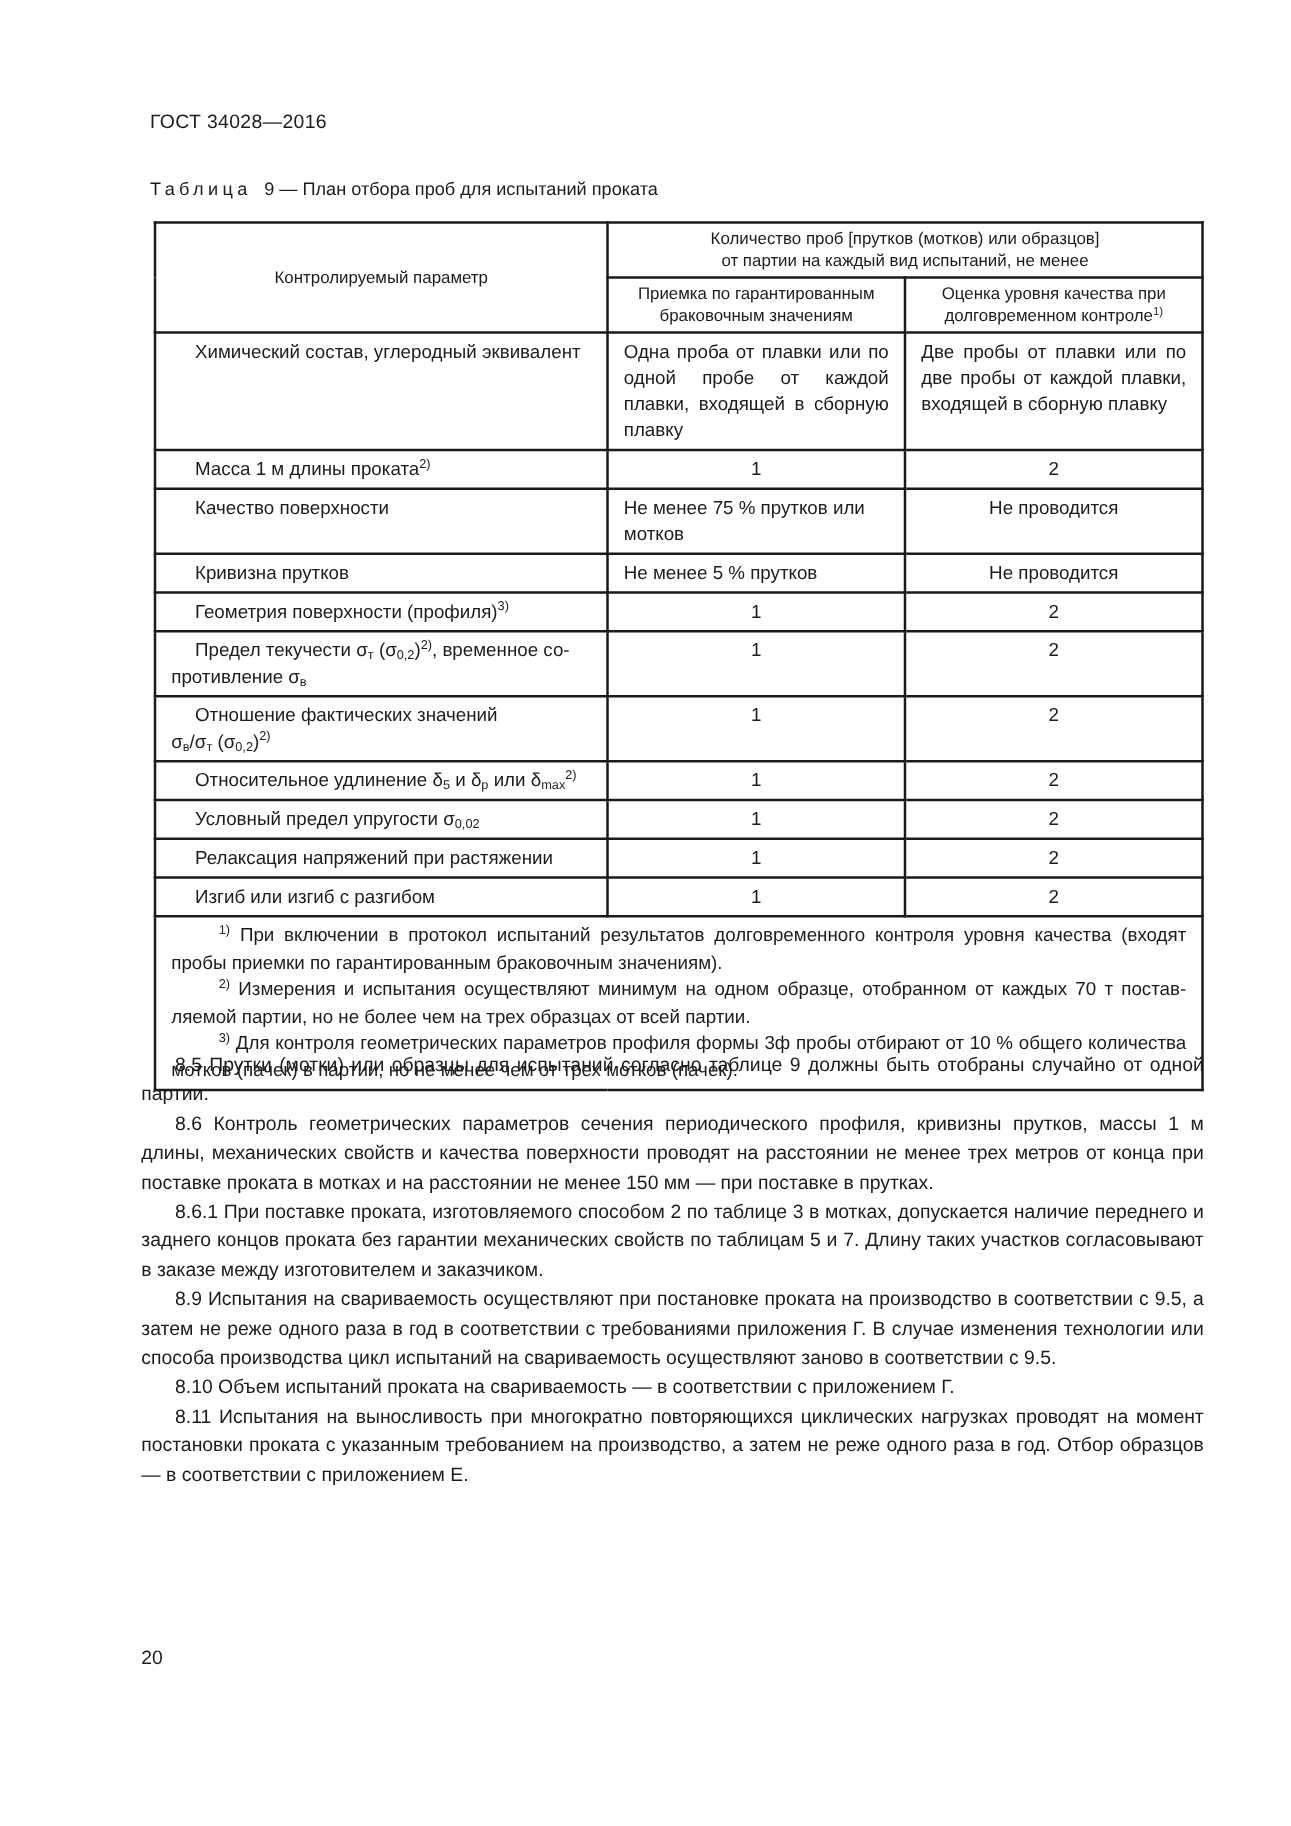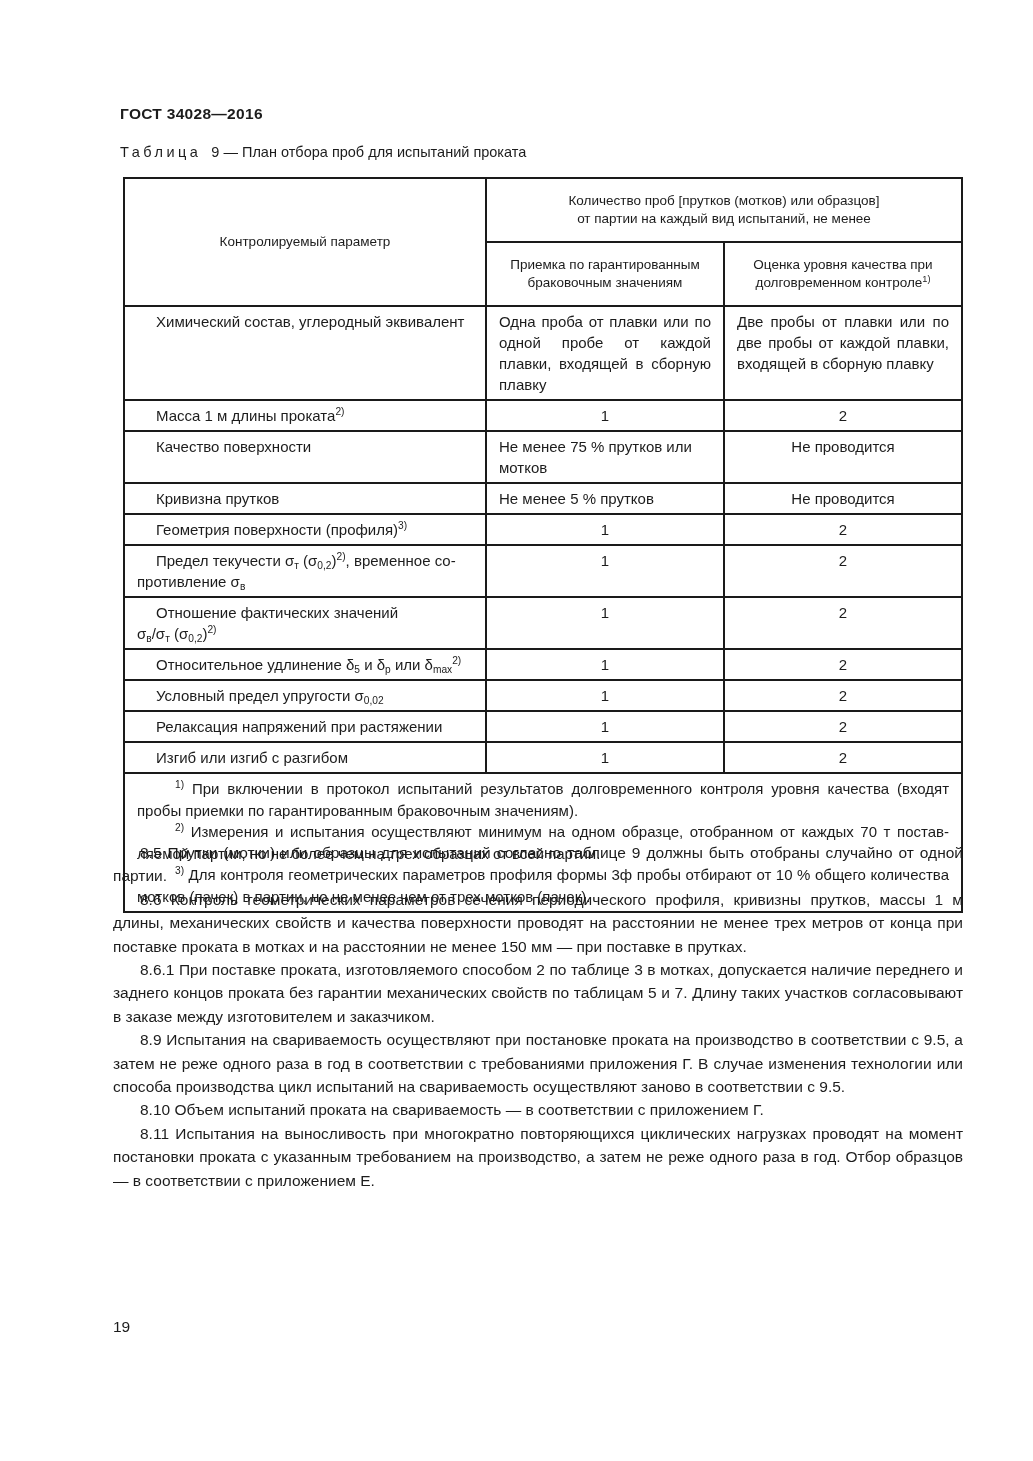--- a/index.html
+++ b/index.html
@@ -10,22 +10,22 @@
     -webkit-font-smoothing:antialiased;
   }
   .page{
     position:relative;
     width:1033px;height:1461px;
     margin:0 auto;
     background:#ffffff;
     overflow:hidden;
   }
   .doc-header{
-    position:absolute;left:120px;top:105px;
-    font-size:15.5px;font-weight:bold;letter-spacing:.3px;
+    position:absolute;left:120px;top:89px;
+    font-size:15.5px;font-weight:normal;letter-spacing:.3px;
   }
   .table-caption{
     position:absolute;left:120px;top:144px;
     font-size:14.5px;
   }
   .table-caption .spaced{letter-spacing:3.5px;margin-right:10px;}
   table.gost{
     position:absolute;left:123px;top:177px;
     border-collapse:collapse;
     width:838px;
@@ -35,21 +35,21 @@
   table.gost th, table.gost td{
     border:2px solid #1a1a1a;
     padding:4px 12px;
     vertical-align:top;
     font-weight:normal;
   }
   table.gost th{
     vertical-align:middle;
     text-align:center;
     font-size:13.5px;line-height:18px;
-    padding:13px 8px;
+    padding:3px 8px;
   }
   table.gost col.c1{width:362px;}
   table.gost col.c2{width:238px;}
   table.gost col.c3{width:238px;}
   td.param{text-align:left;text-indent:19px;}
   td.ctr{text-align:center;}
   td.just{text-align:justify;}
   td.lft{text-align:left;}
   sup,sub{font-size:68%;line-height:0;}
   sub{vertical-align:-0.25em;}
@@ -161,15 +161,15 @@
 
   <main class="body-text">
     <p>8.5 Прутки (мотки) или образцы для испытаний согласно таблице 9 должны быть отобраны слу­чайно от одной партии.</p>
     <p>8.6 Контроль геометрических параметров сечения периодического профиля, кривизны прутков, массы 1 м длины, механических свойств и качества поверхности проводят на расстоянии не менее трех метров от конца при поставке проката в мотках и на расстоянии не менее 150 мм — при поставке в прутках.</p>
     <p>8.6.1 При поставке проката, изготовляемого способом 2 по таблице 3 в мотках, допускается на­личие переднего и заднего концов проката без гарантии механических свойств по таблицам 5 и 7. Длину таких участков согласовывают в заказе между изготовителем и заказчиком.</p>
     <p>8.9 Испытания на свариваемость осуществляют при постановке проката на производство в соот­ветствии с 9.5, а затем не реже одного раза в год в соответствии с требованиями приложения Г. В слу­чае изменения технологии или способа производства цикл испытаний на свариваемость осуществляют заново в соответствии с 9.5.</p>
     <p>8.10 Объем испытаний проката на свариваемость — в соответствии с приложением Г.</p>
     <p>8.11 Испытания на выносливость при многократно повторяющихся циклических нагрузках прово­дят на момент постановки проката с указанным требованием на производство, а затем не реже одного раза в год. Отбор образцов — в соответствии с приложением Е.</p>
   </main>
 
-  <div class="page-number">19</div>
+  <div class="page-number">20</div>
 
 </div>
 
 </body></html>

